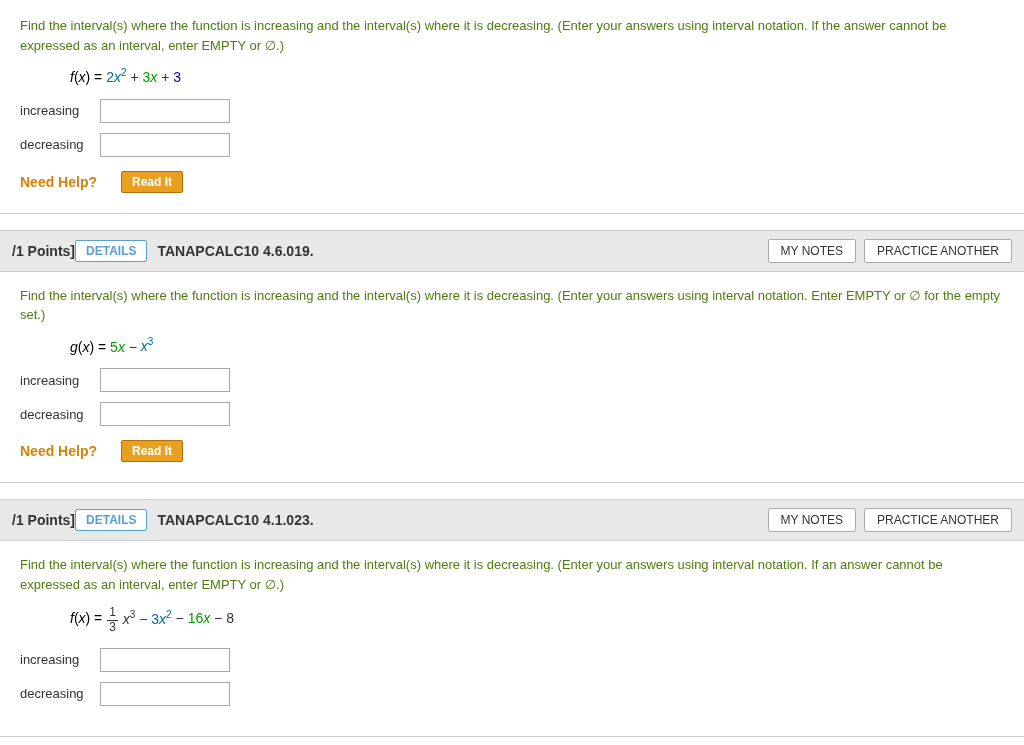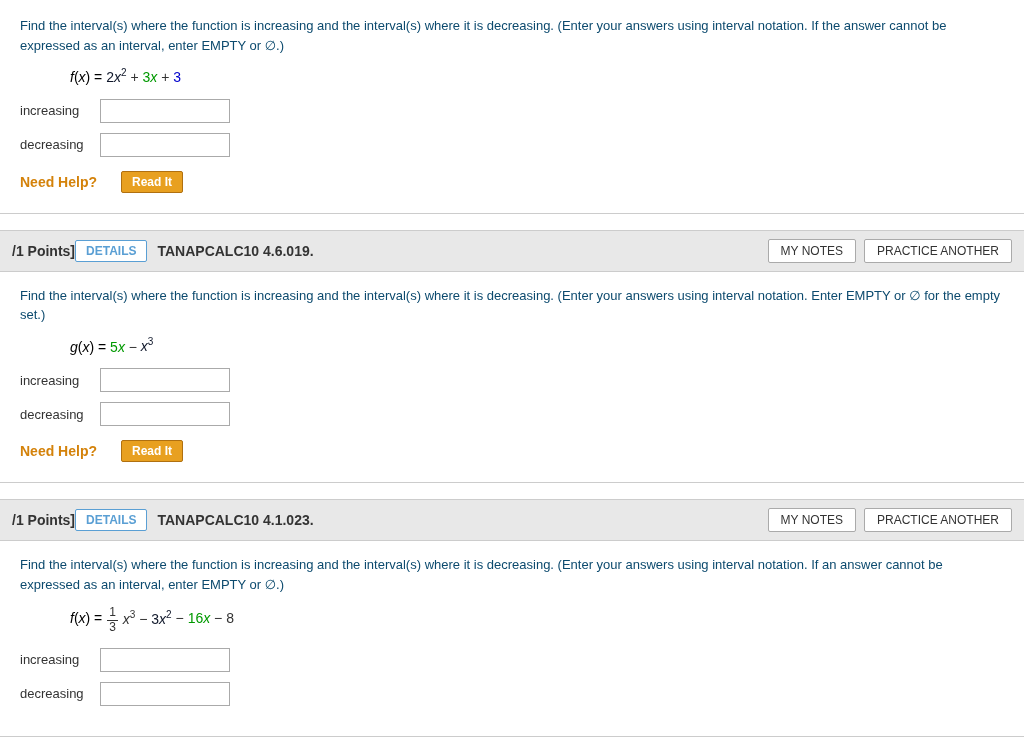--- a/index.html
+++ b/index.html
@@ -47,33 +47,33 @@
       border: 1px solid #aaa;
       background: #fff;
       padding: 4px 12px;
       font-size: 12px;
       cursor: pointer;
       border-radius: 2px;
       color: #333;
     }
     .instruction-text {
       font-size: 13px;
-      color: #0c4a6e;
+      color: #4d7c0f;
       margin-bottom: 12px;
       line-height: 1.5;
     }
     .function-display {
       margin: 10px 0 14px 50px;
       font-size: 14px;
     }
     .func-name {
       color: #000000;
     }
     .red-coeff {
-      color: #0f172a;
+      color: #0369a1;
     }
     .green-coeff {
       color: #090;
     }
     .blue-const {
       color: #00c;
     }
     sup {
       font-size: 10px;
     }

